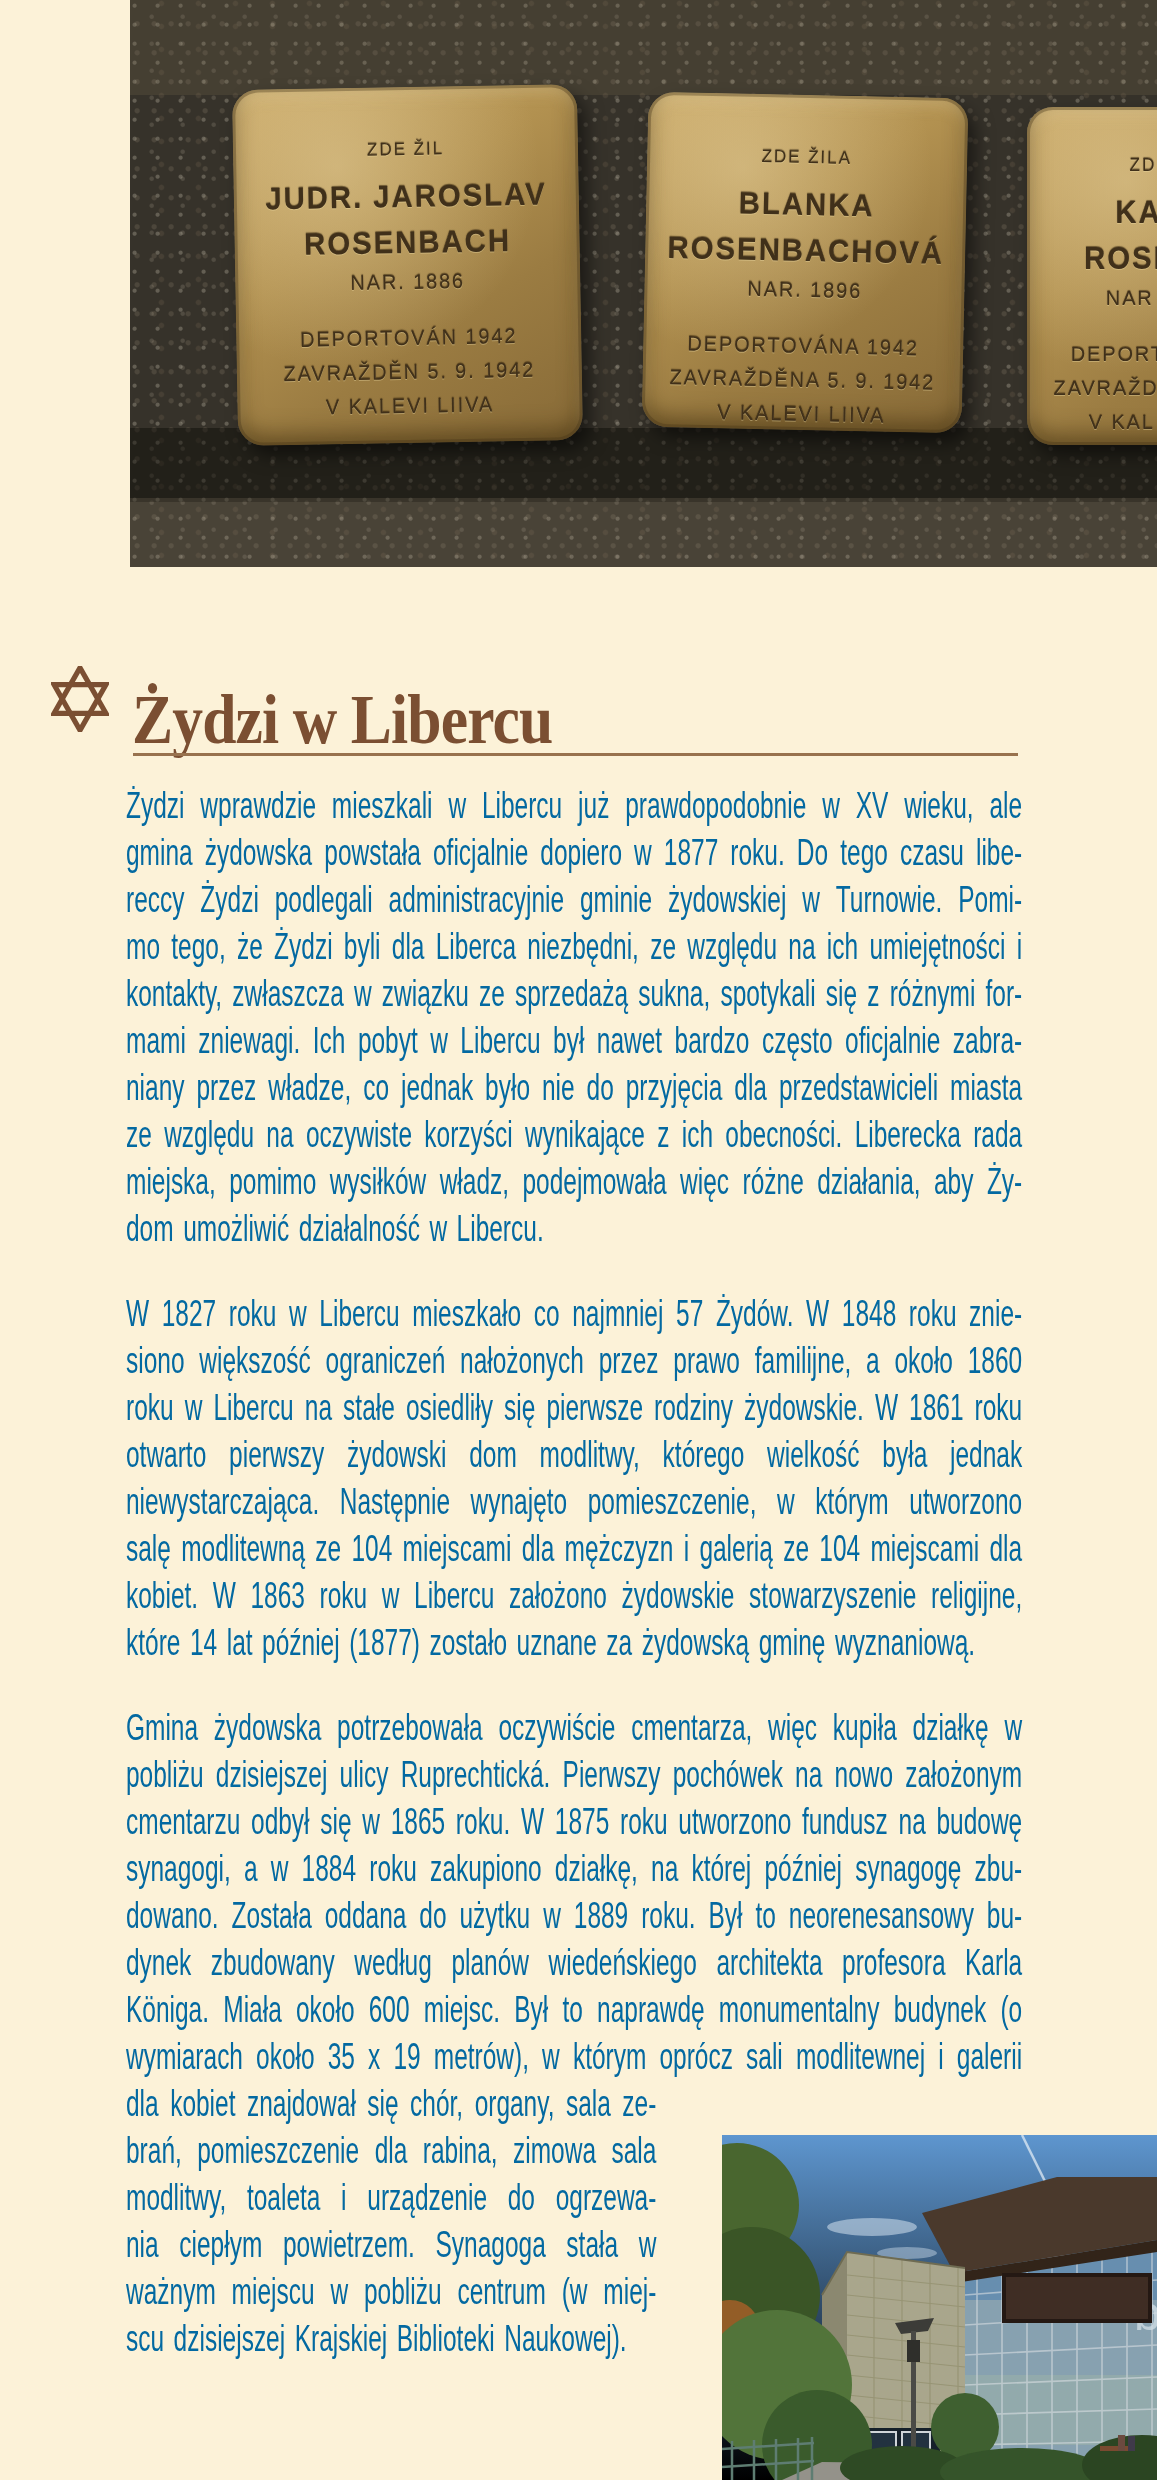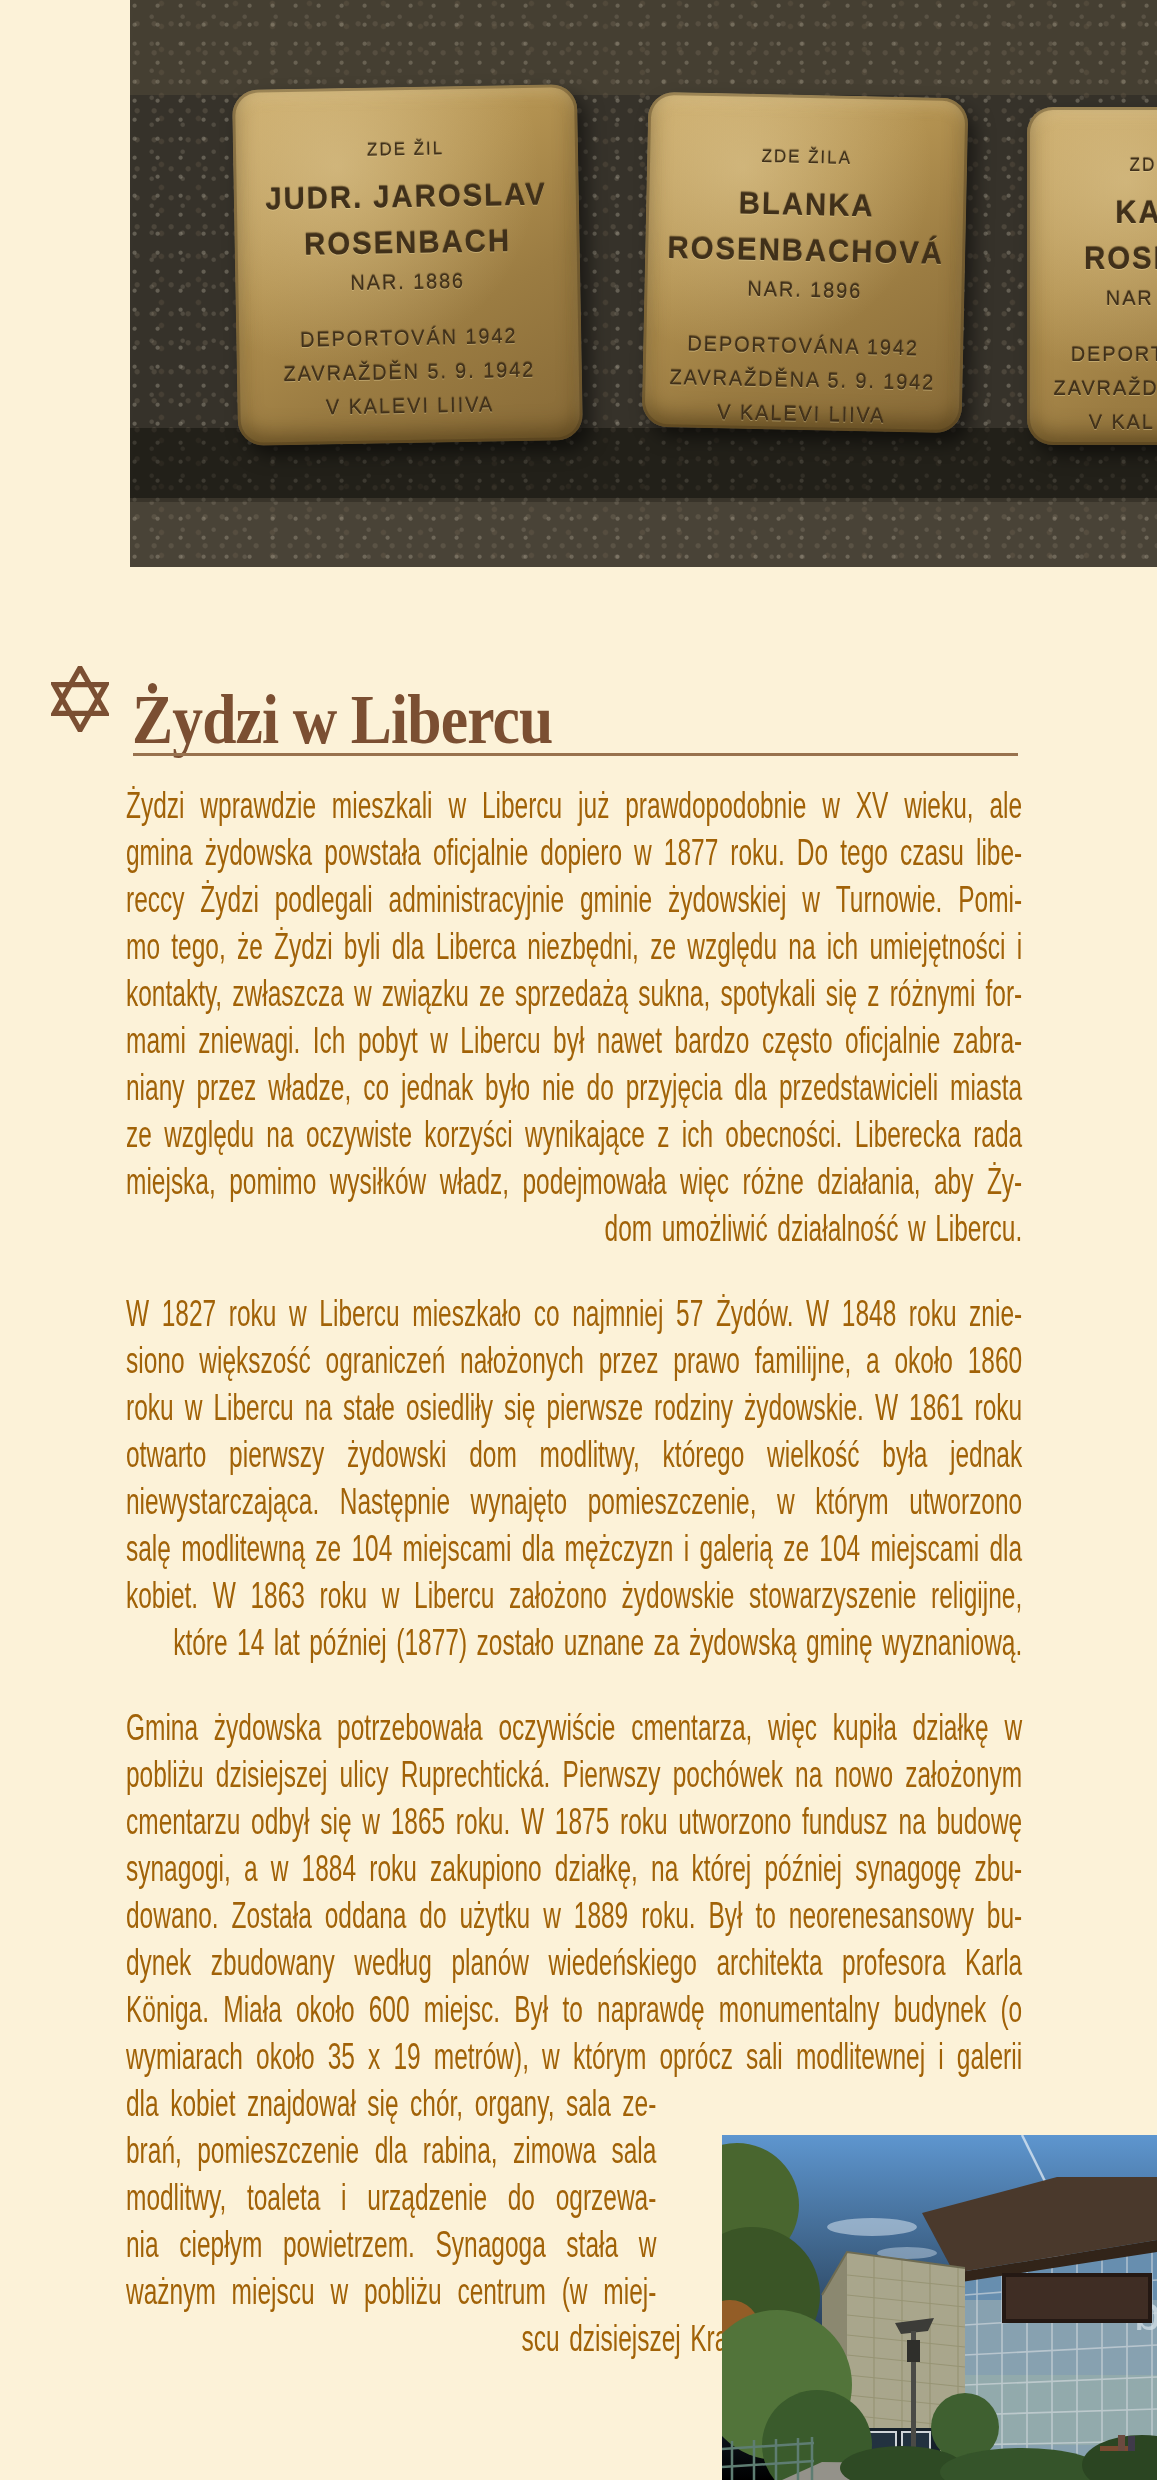--- a/index.html
+++ b/index.html
@@ -67,21 +67,21 @@
   .star{position:absolute;left:51px;top:666px;width:58px;height:66px;}
   .heading{
     position:absolute;left:132px;top:680px;
     font-family:"Liberation Serif", serif;font-weight:bold;font-size:70px;
     color:#7b4f32;white-space:nowrap;letter-spacing:-1px;
     transform:scaleX(.88);transform-origin:0 0;
   }
   .rule{position:absolute;left:133px;top:753px;width:885px;height:3px;background:#98724e;}
 
   
-  .article{position:absolute;left:126px;top:782px;width:900px;color:#a16207;text-align:right;}
+  .article{position:absolute;left:126px;top:782px;width:900px;color:#0369a1;}
   .para{margin-bottom:38px;}
   .tline{height:47px;line-height:47px;font-size:36px;white-space:nowrap;transform-origin:0 50%;}
   .just{display:flex;justify-content:space-between;width:1318px;transform:scaleX(.68);}
   .just.narrow{width:780px;}
   .plain{width:1318px;transform:scaleX(.68);word-spacing:4px;}
 
   
   .photo-bottom{position:absolute;left:722px;top:2135px;width:435px;height:345px;overflow:hidden;}
 </style>
 </head>

